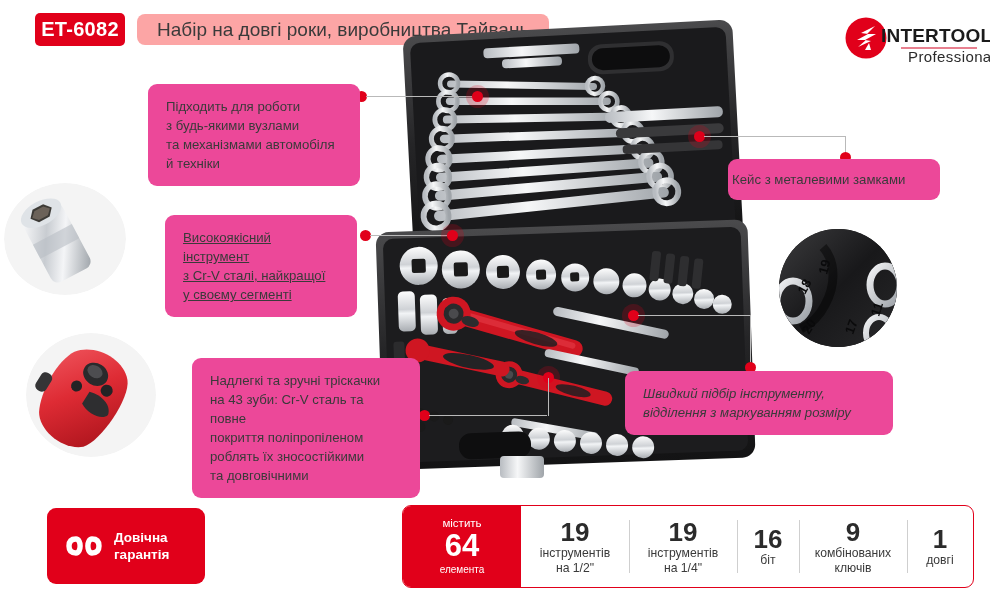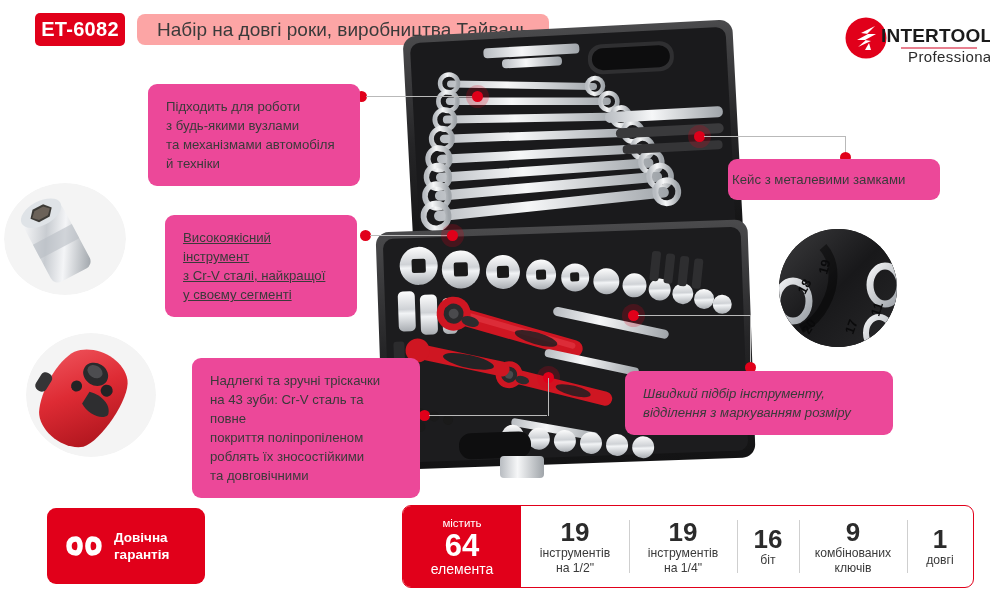--- a/index.html
+++ b/index.html
@@ -104,21 +104,21 @@
     display:flex; align-items:stretch;
     background:#fff; overflow:hidden;
   }
   .stat-main {
     width:118px; background:var(--red,#e1001a);
     display:flex; flex-direction:column; align-items:center; justify-content:center;
     color:#fff; flex:none;
   }
   .stat-main .pre { font-size:11.5px; line-height:13px; }
   .stat-main .num { font-size:31px; font-weight:bold; line-height:32px; }
-  .stat-main .post{ font-size:14px; line-height:15px; }
+  .stat-main .post{ font-size:10px; line-height:15px; }
 
   .stat {
     flex:1 1 0; display:flex; flex-direction:column;
     align-items:center; justify-content:center;
     position:relative; padding:0 6px;
   }
   .stat + .stat::before {
     content:""; position:absolute; left:0; top:14px; bottom:14px;
     width:1px; background:#cfcfcf;
   }

